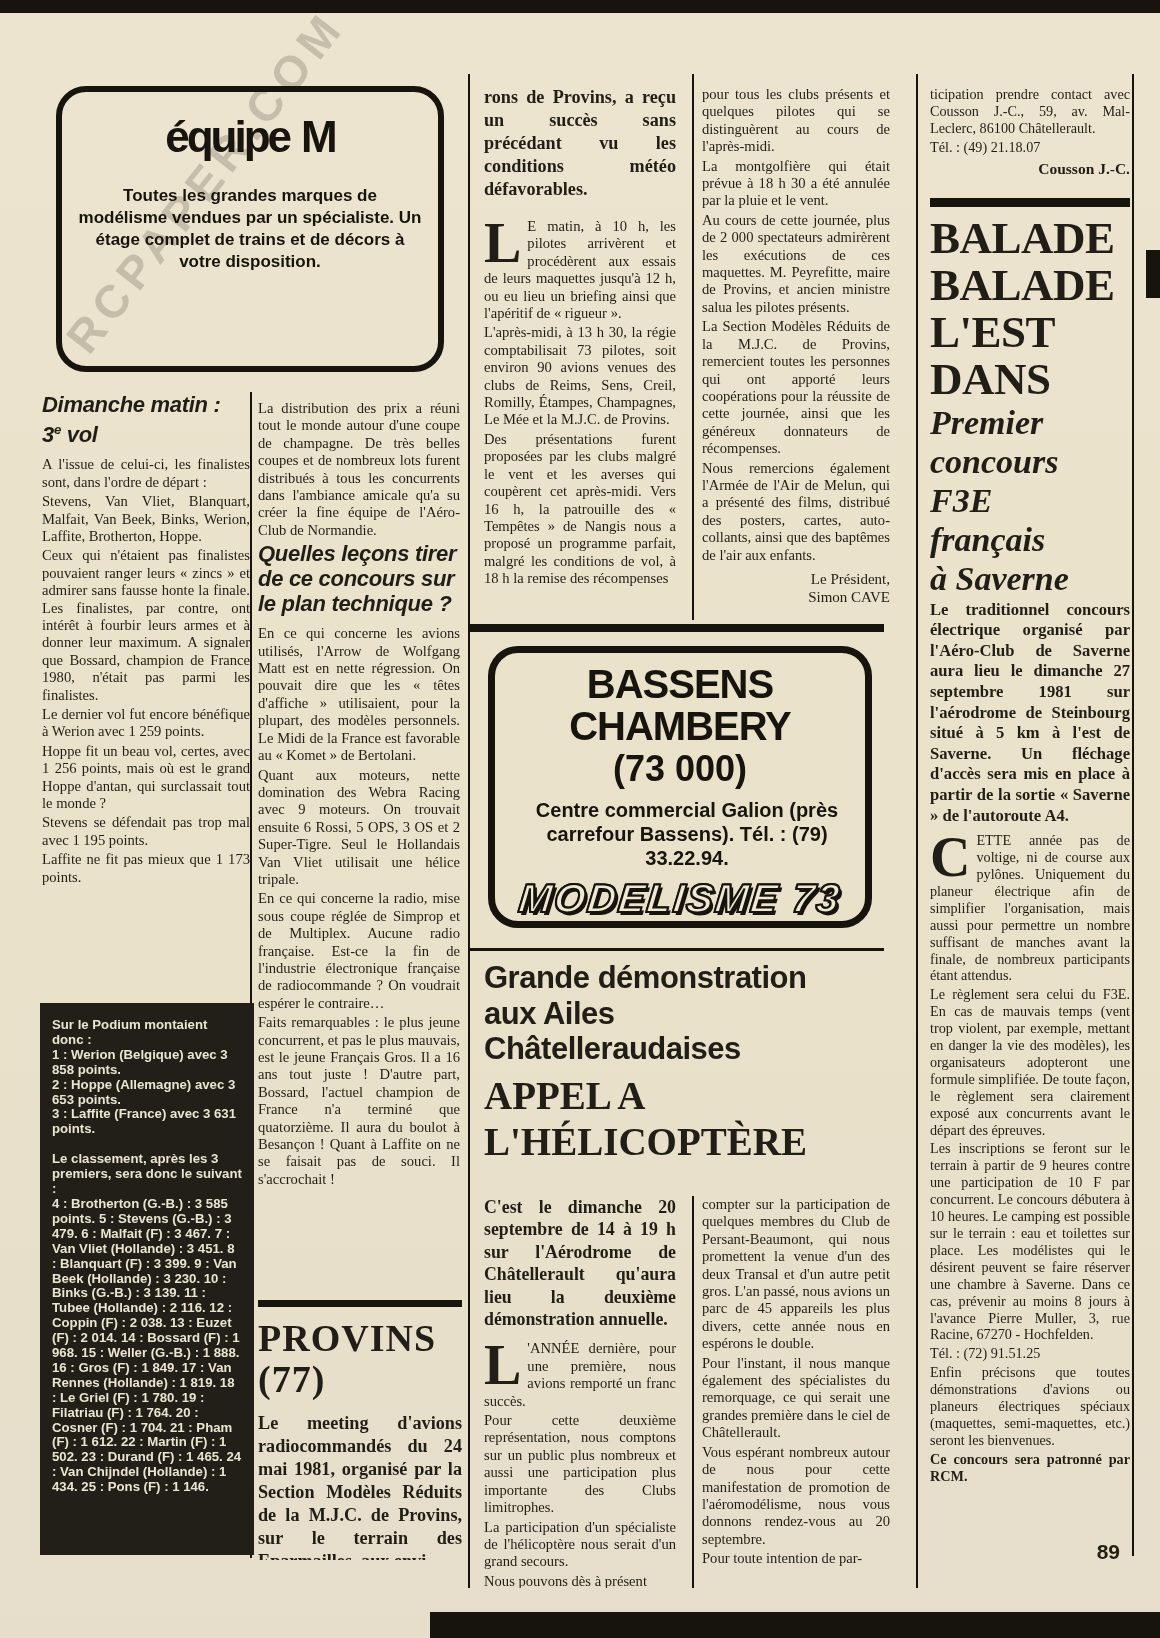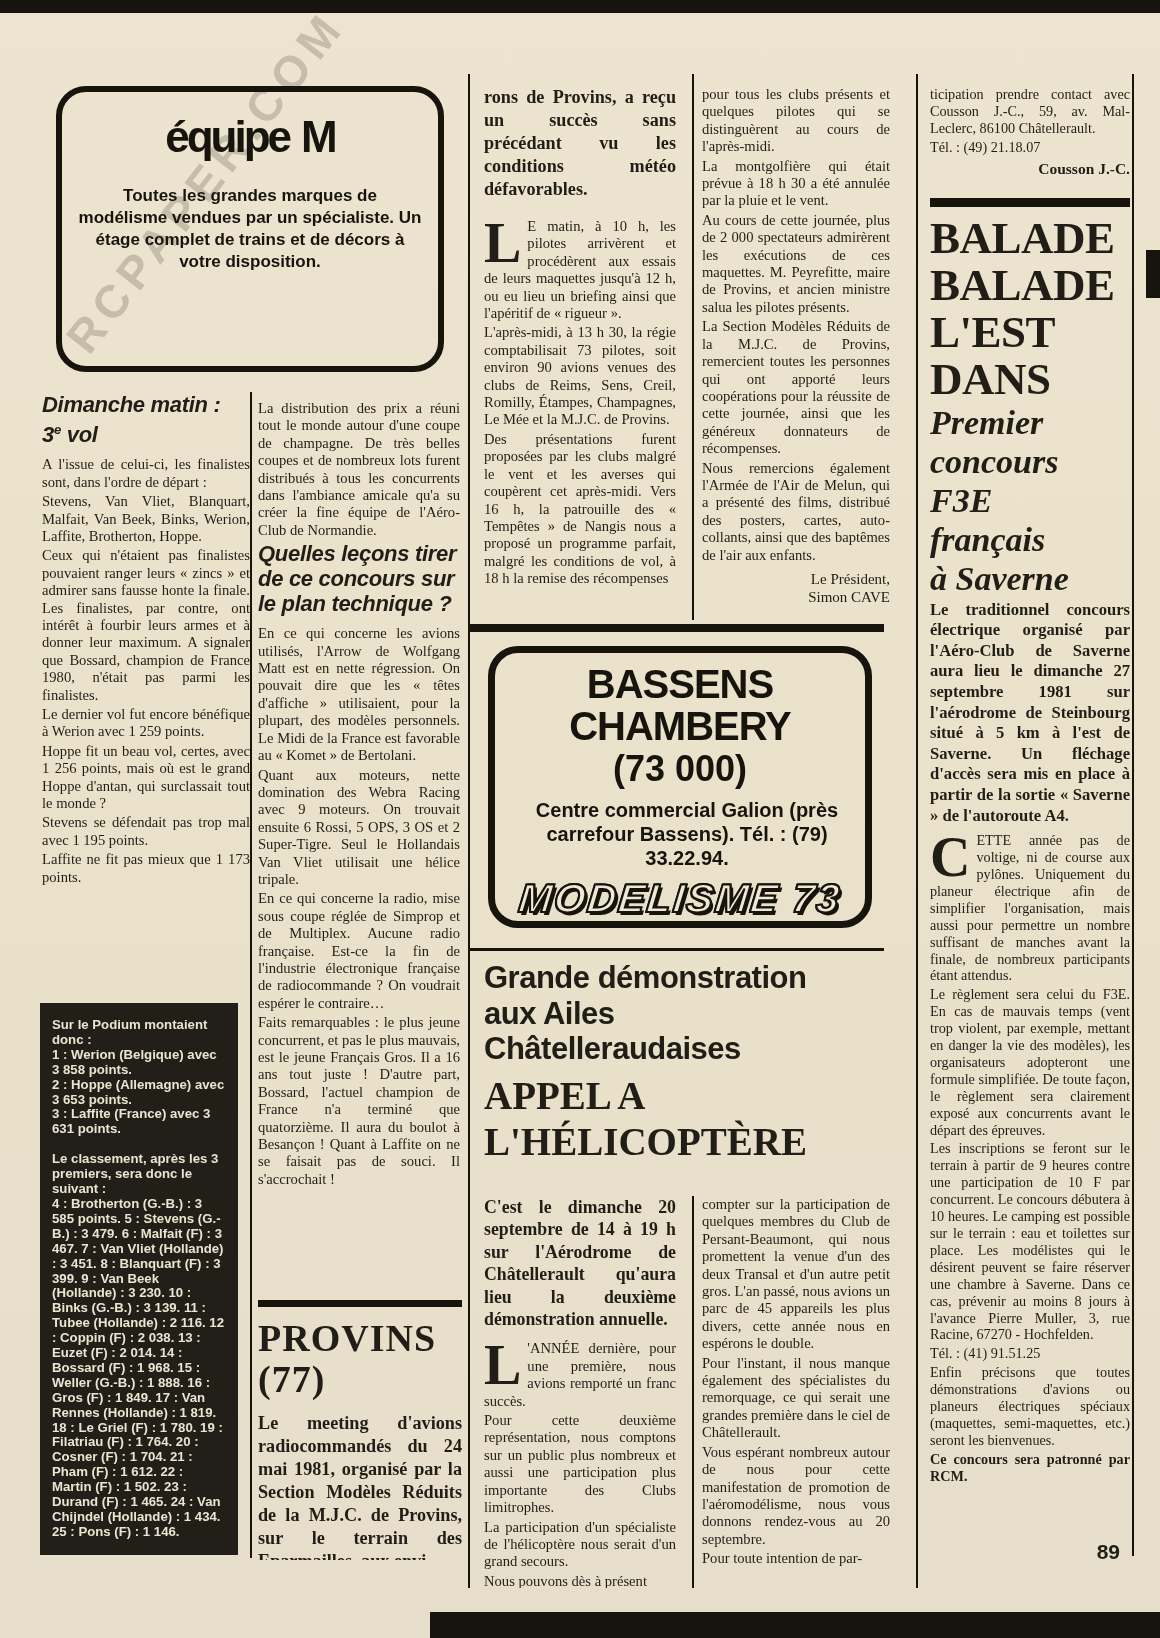--- a/index.html
+++ b/index.html
@@ -104,21 +104,21 @@
     </div>
     <p class="bp">A l'issue de celui-ci, les finalistes sont, dans l'ordre de départ :</p>
     <p class="bp">Stevens, Van Vliet, Blanquart, Malfait, Van Beek, Binks, Werion, Laffite, Brotherton, Hoppe.</p>
     <p class="bp">Ceux qui n'étaient pas finalistes pouvaient ranger leurs « zincs » et admirer sans fausse honte la finale. Les finalistes, par contre, ont intérêt à fourbir leurs armes et à donner leur maximum. A signaler que Bossard, champion de France 1980, n'était pas parmi les finalistes.</p>
     <p class="bp">Le dernier vol fut encore bénéfique à Werion avec 1 259 points.</p>
     <p class="bp">Hoppe fit un beau vol, certes, avec 1 256 points, mais où est le grand Hoppe d'antan, qui surclassait tout le monde ?</p>
     <p class="bp">Stevens se défendait pas trop mal avec 1 195 points.</p>
     <p class="bp">Laffite ne fit pas mieux que 1 173 points.</p>
   </div>
 
-  <div class="abs podium" style="left:40px;top:1003px;width:198px;height:552px;overflow:hidden;">
+  <div class="abs podium" style="left:40px;top:1003px;width:214px;height:552px;overflow:hidden;">
     <p>Sur le Podium montaient donc :</p>
     <p>1 : Werion (Belgique) avec 3 858 points.</p>
     <p>2 : Hoppe (Allemagne) avec 3 653 points.</p>
     <p>3 : Laffite (France) avec 3 631 points.</p>
     <p class="gap">Le classement, après les 3 premiers, sera donc le suivant :</p>
     <p>4 : Brotherton (G.-B.) : 3 585 points. 5 : Stevens (G.-B.) : 3 479. 6 : Malfait (F) : 3 467. 7 : Van Vliet (Hollande) : 3 451. 8 : Blanquart (F) : 3 399. 9 : Van Beek (Hollande) : 3 230. 10 : Binks (G.-B.) : 3 139. 11 : Tubee (Hollande) : 2 116. 12 : Coppin (F) : 2 038. 13 : Euzet (F) : 2 014. 14 : Bossard (F) : 1 968. 15 : Weller (G.-B.) : 1 888. 16 : Gros (F) : 1 849. 17 : Van Rennes (Hollande) : 1 819. 18 : Le Griel (F) : 1 780. 19 : Filatriau (F) : 1 764. 20 : Cosner (F) : 1 704. 21 : Pham (F) : 1 612. 22 : Martin (F) : 1 502. 23 : Durand (F) : 1 465. 24 : Van Chijndel (Hollande) : 1 434. 25 : Pons (F) : 1 146.</p>
   </div>
 
   <div class="abs" style="left:258px;top:400px;width:202px;height:892px;overflow:hidden;">
     <p class="bp">La distribution des prix a réuni tout le monde autour d'une coupe de champagne. De très belles coupes et de nombreux lots furent distribués à tous les concurrents dans l'ambiance amicale qu'a su créer la fine équipe de l'Aéro-Club de Normandie.</p>
@@ -209,20 +209,20 @@
       <div>Premier</div>
       <div>concours</div>
       <div>F3E</div>
       <div>français</div>
       <div>à Saverne</div>
     </div>
     <p class="lead5" style="margin-top:2px;">Le traditionnel concours électrique organisé par l'Aéro-Club de Saverne aura lieu le dimanche 27 septembre 1981 sur l'aérodrome de Steinbourg situé à 5 km à l'est de Saverne. Un fléchage d'accès sera mis en place à partir de la sortie « Saverne » de l'autoroute A4.</p>
     <p class="bp5" style="margin-top:6px;"><span class="dropcap">C</span><span>ETTE année pas de voltige, ni de course aux pylônes. Uniquement du planeur électrique afin de simplifier l'organisation, mais aussi pour permettre un nombre suffisant de manches avant la finale, de nombreux participants étant attendus.</span></p>
     <p class="bp5">Le règlement sera celui du F3E. En cas de mauvais temps (vent trop violent, par exemple, mettant en danger la vie des modèles), les organisateurs adopteront une formule simplifiée. De toute façon, le règlement sera clairement exposé aux concurrents avant le départ des épreuves.</p>
     <p class="bp5">Les inscriptions se feront sur le terrain à partir de 9 heures contre une participation de 10 F par concurrent. Le concours débutera à 10 heures. Le camping est possible sur le terrain : eau et toilettes sur place. Les modélistes qui le désirent peuvent se faire réserver une chambre à Saverne. Dans ce cas, prévenir au moins 8 jours à l'avance Pierre Muller, 3, rue Racine, 67270 - Hochfelden.</p>
-    <p class="bp5">Tél. : (41) 91.51.25</p>
+    <p class="bp5">Tél. : (72) 91.51.25</p>
     <p class="bp5">Enfin précisons que toutes démonstrations d'avions ou planeurs électriques spéciaux (maquettes, semi-maquettes, etc.) seront les bienvenues.</p>
     <p class="bp5" style="font-weight:bold;">Ce concours sera patronné par RCM.</p>
   </div>
 
   <div class="abs pagenum" style="left:1050px;top:1540px;width:70px;">89</div>
 
 </div>
 
 </body></html>

